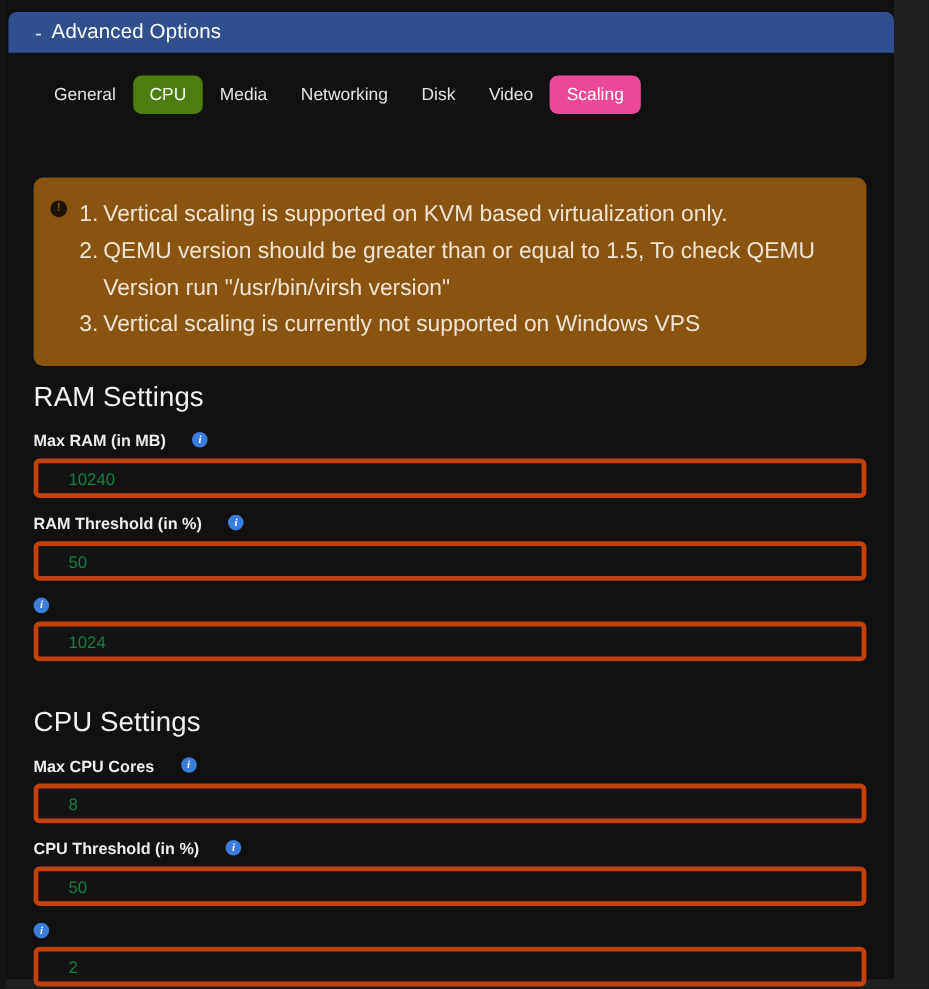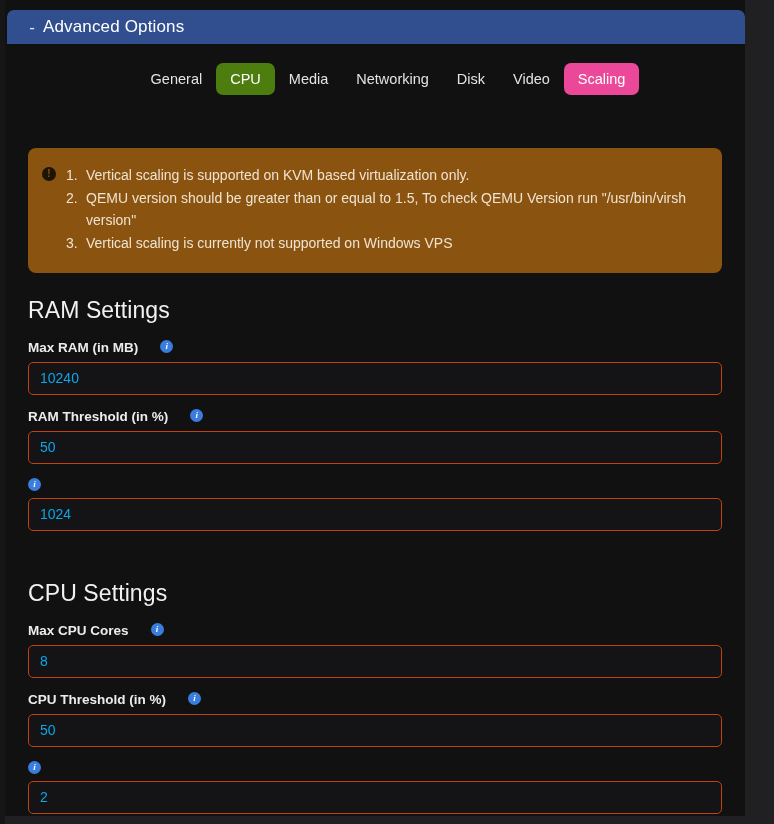--- a/index.html
+++ b/index.html
@@ -78,21 +78,20 @@
   .tabbar {
     position: absolute;
     left: 5px;
     top: 58px;
     width: 740px;
     height: 42px;
     display: flex;
     align-items: center;
     padding-left: 26px;
     gap: 0px;
-    justify-content: center;
   }
 
   .tab {
     font-size: 14.5px;
     color: #e3e3e6;
     padding: 9px 14px;
     border-radius: 7px;
     white-space: nowrap;
     cursor: pointer;
     line-height: 1;
@@ -145,33 +144,33 @@
 
   .alert-list {
     list-style: none;
     counter-reset: alertnum;
     flex: 1;
   }
   .alert-list li {
     counter-increment: alertnum;
     position: relative;
     padding-left: 22px;
-    font-size: 14px;
+    font-size: 19px;
     line-height: 1.62;
     color: #f0e3d2;
   }
   .alert-list li::before {
     content: counter(alertnum) ".";
     position: absolute;
     left: 2px;
     top: 0;
   }
 
   
-  .section { margin-top: 24px; }
+  .section { margin-top: 12px; }
   .section-title {
     font-size: 23px;
     font-weight: 400;
     color: #f1f1f3;
     letter-spacing: 0.1px;
     margin-bottom: 16px;
   }
 
   .field { margin-bottom: 14px; }
 
@@ -200,26 +199,26 @@
     justify-content: center;
     line-height: 1;
     cursor: pointer;
     font-family: "Liberation Serif", serif;
   }
 
   .field-input {
     width: 100%;
     height: 33px;
     background: #141416;
-    border: 1px solid #c2410c;
+    border: 4px solid #c2410c;
     border-radius: 5px;
-    color: #0ea5e9;
+    color: #15803d;
     font-size: 14px;
     font-family: "Liberation Sans", sans-serif;
-    padding: 0 11px;
+    padding: 0 25px;
     outline: none;
   }
 
   .section-gap { height: 11px; }
 </style>
 </head>
 <body>
 
 <div class="page">
 

